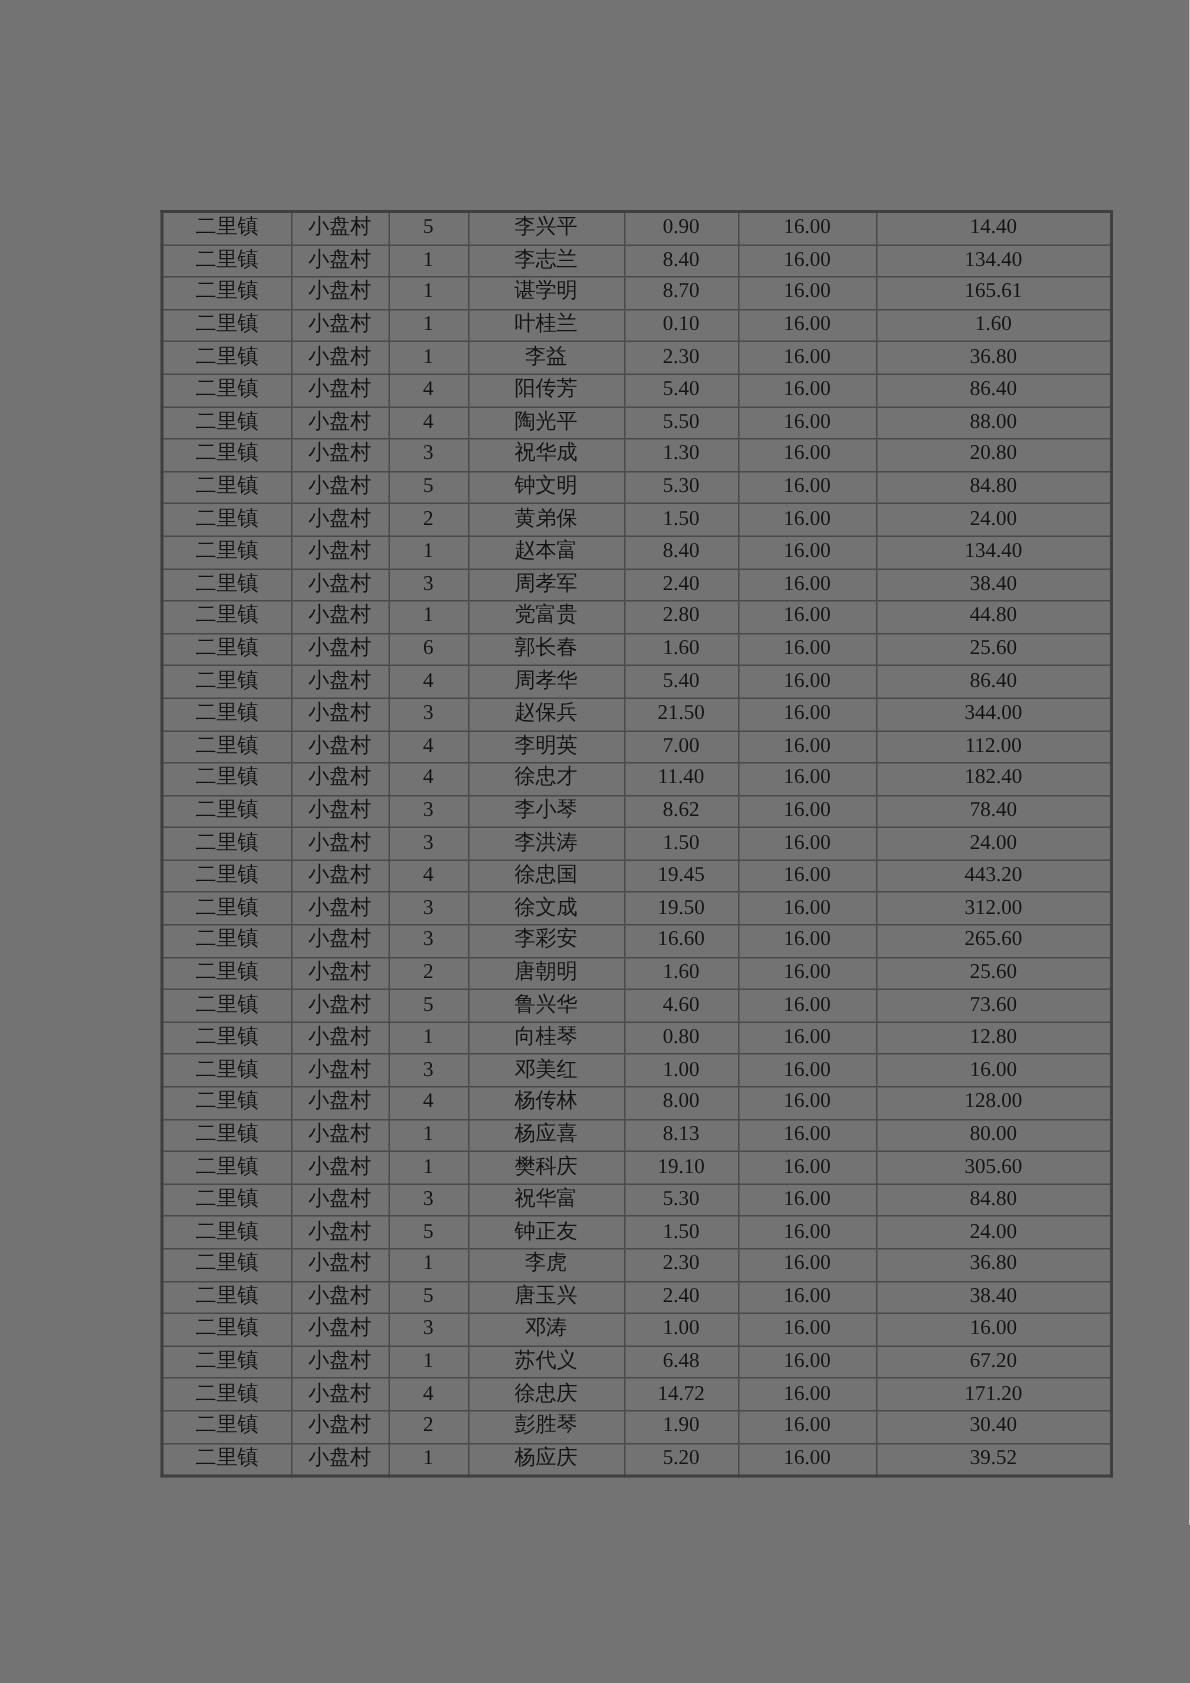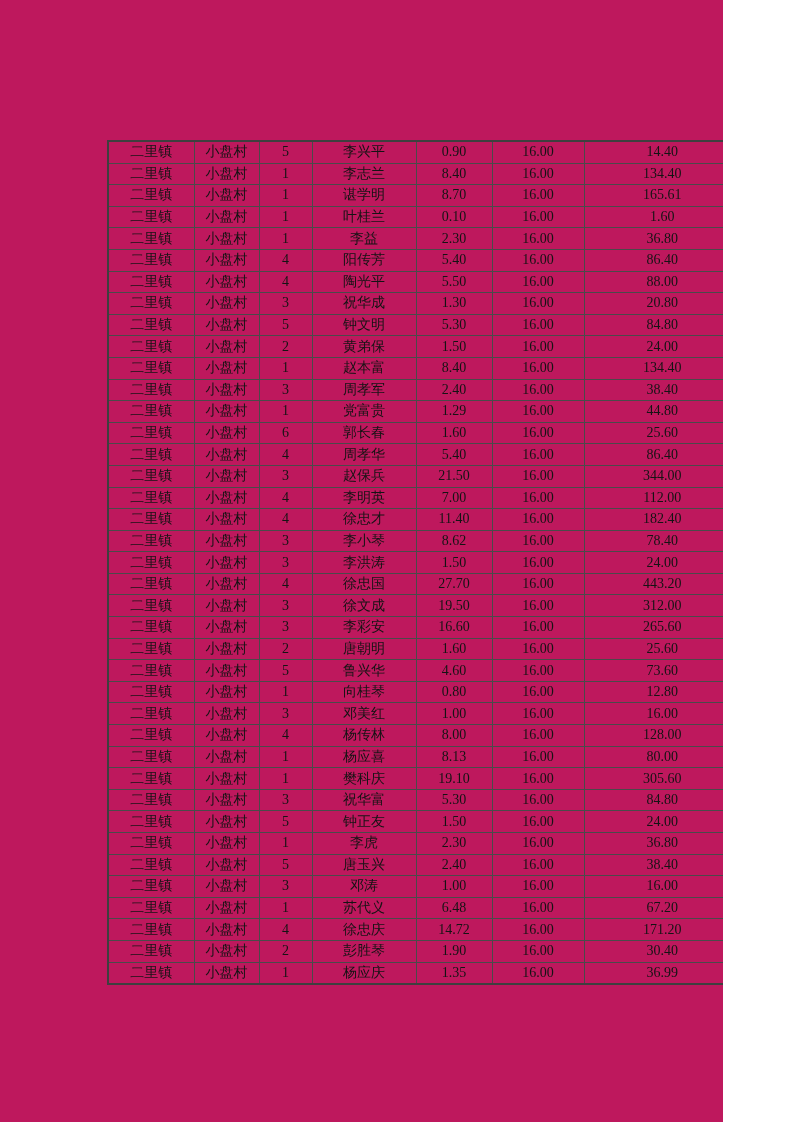--- a/index.html
+++ b/index.html
@@ -11,23 +11,23 @@
     position: relative;
     width: 793px;
     height: 1122px;
     font-family: "Liberation Serif", "DejaVu Serif", serif;
     color: #1a1a1a;
   }
   .page {
     position: absolute;
     left: 0;
     top: 0;
-    width: 723px;
+    width: 793px;
     height: 1122px;
-    background: #be185d;
+    background: #737373;
     overflow: hidden;
   }
   table.data-table {
     position: absolute;
     left: 107px;
     top: 140px;
     width: 633px;
     border-collapse: collapse;
     table-layout: fixed;
     border: 2px solid #3f3f3f;
@@ -166,21 +166,21 @@
           <td>周孝军</td>
           <td>2.40</td>
           <td>16.00</td>
           <td>38.40</td>
         </tr>
         <tr>
           <td>二里镇</td>
           <td>小盘村</td>
           <td>1</td>
           <td>党富贵</td>
-          <td>1.29</td>
+          <td>2.80</td>
           <td>16.00</td>
           <td>44.80</td>
         </tr>
         <tr>
           <td>二里镇</td>
           <td>小盘村</td>
           <td>6</td>
           <td>郭长春</td>
           <td>1.60</td>
           <td>16.00</td>
@@ -238,21 +238,21 @@
           <td>李洪涛</td>
           <td>1.50</td>
           <td>16.00</td>
           <td>24.00</td>
         </tr>
         <tr>
           <td>二里镇</td>
           <td>小盘村</td>
           <td>4</td>
           <td>徐忠国</td>
-          <td>27.70</td>
+          <td>19.45</td>
           <td>16.00</td>
           <td>443.20</td>
         </tr>
         <tr>
           <td>二里镇</td>
           <td>小盘村</td>
           <td>3</td>
           <td>徐文成</td>
           <td>19.50</td>
           <td>16.00</td>
@@ -400,19 +400,19 @@
           <td>彭胜琴</td>
           <td>1.90</td>
           <td>16.00</td>
           <td>30.40</td>
         </tr>
         <tr>
           <td>二里镇</td>
           <td>小盘村</td>
           <td>1</td>
           <td>杨应庆</td>
-          <td>1.35</td>
-          <td>16.00</td>
-          <td>36.99</td>
+          <td>5.20</td>
+          <td>16.00</td>
+          <td>39.52</td>
         </tr>
       </tbody>
   </table>
 </div>
 
 </body></html>

